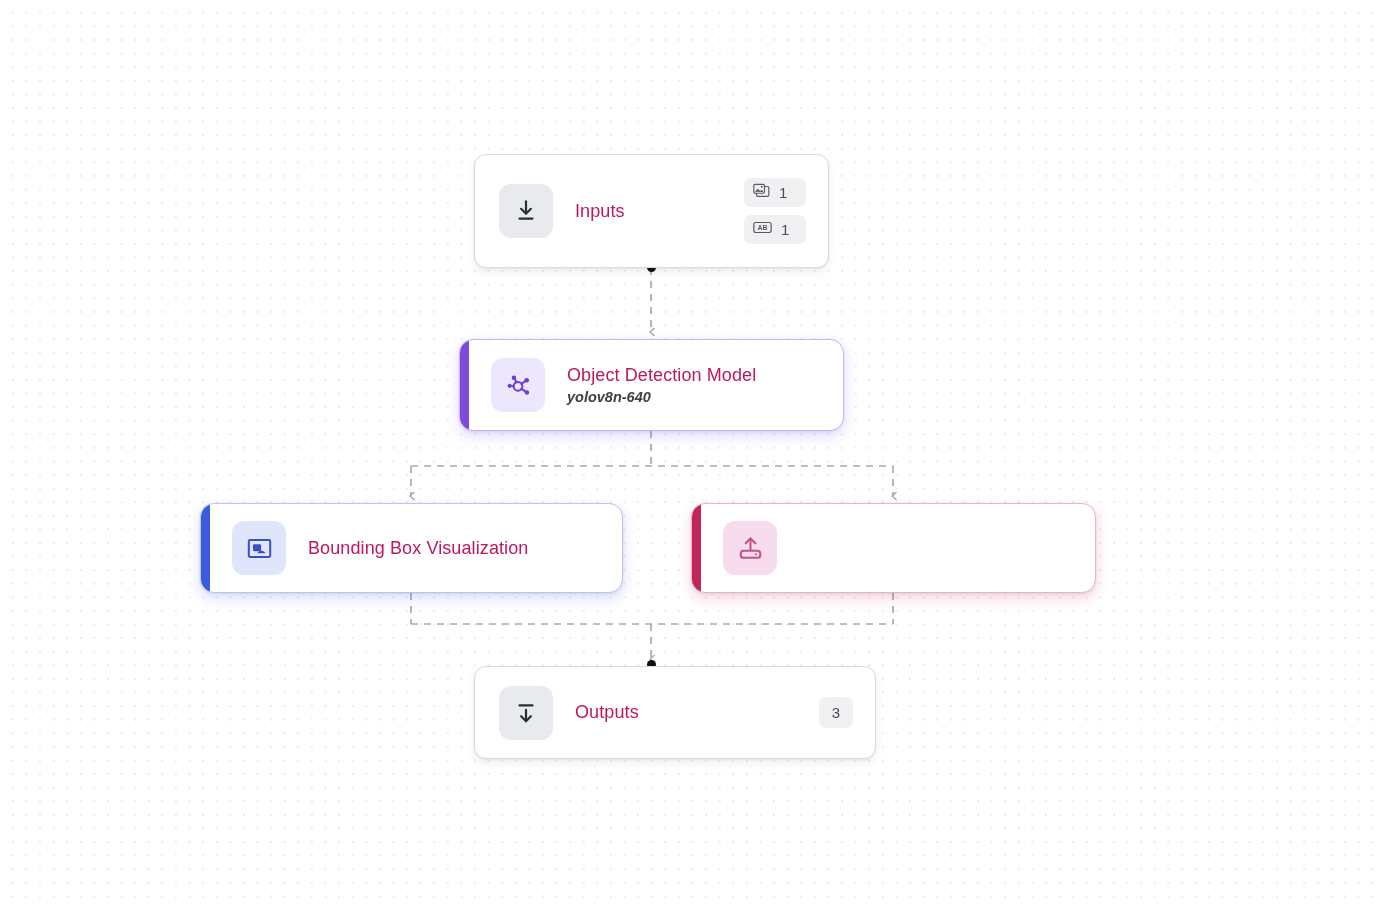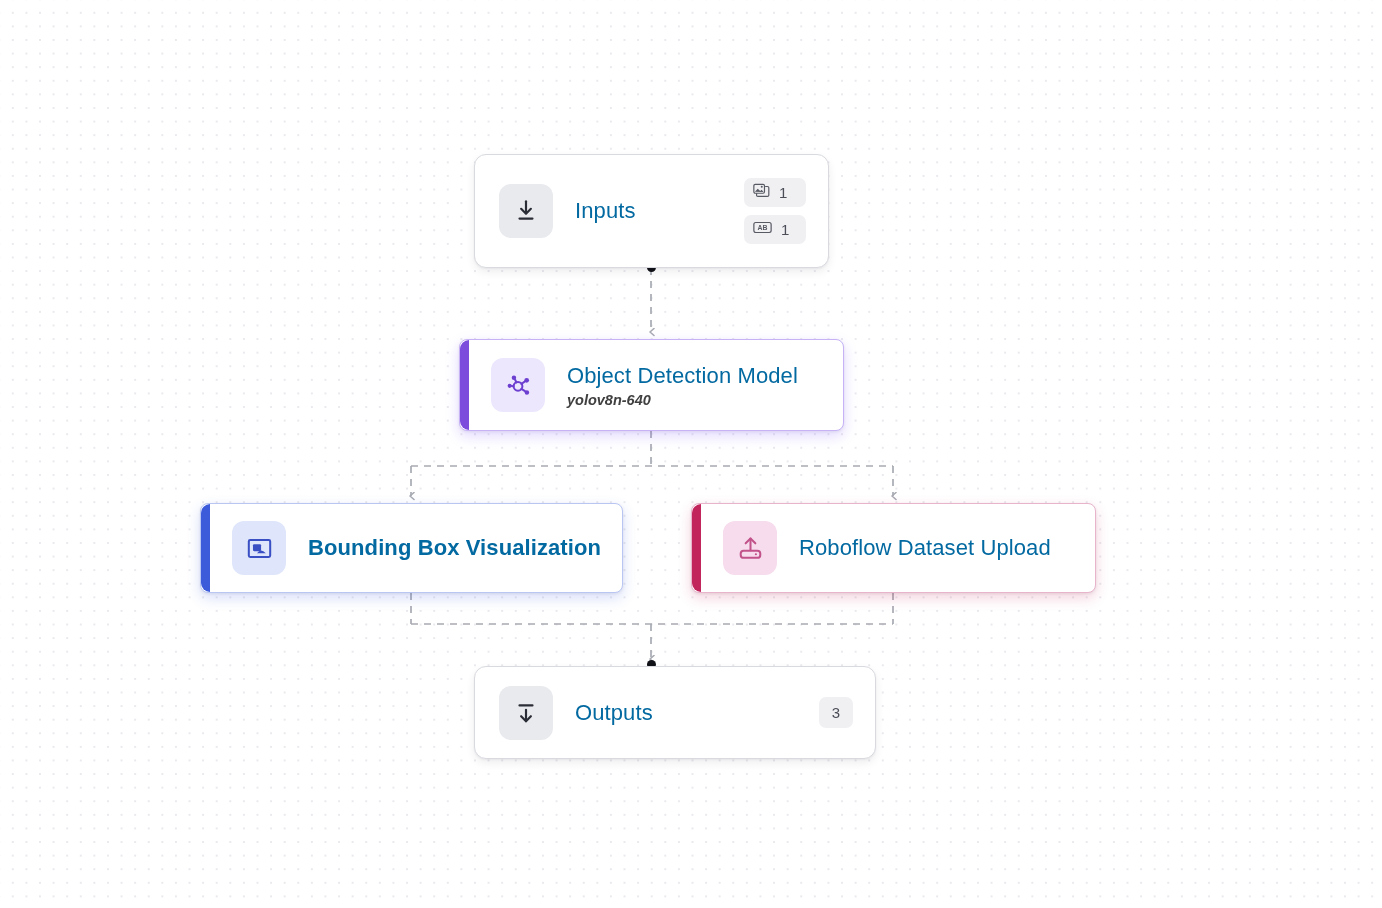--- a/index.html
+++ b/index.html
@@ -42,21 +42,21 @@
     overflow: hidden;
   }
 
   .node .accent {
     position: absolute;
     left: 0; top: 0; bottom: 0;
     width: 9px;
     border-radius: 12px 0 0 12px;
   }
 
-  .node.accented { border-radius: 8px; justify-content: flex-end; }
+  .node.accented { border-radius: 14px; justify-content: flex-end; }
 
   .node-inner {
     display: flex;
     align-items: center;
     width: 100%;
     height: 100%;
     padding: 0 22px 0 24px;
   }
 
   .icon-tile {
@@ -76,22 +76,22 @@
 
   .labels {
     margin-left: 22px;
     display: flex;
     flex-direction: column;
     justify-content: center;
     min-width: 0;
   }
 
   .node-title {
-    font-size: 22px;
-    color: #0369a1;
+    font-size: 18px;
+    color: #be185d;
     letter-spacing: 0.1px;
     white-space: nowrap;
   }
 
   .node-sub {
     font-size: 14.5px;
     font-style: italic;
     font-weight: bold;
     color: #404040;
     margin-top: 3px;
@@ -133,21 +133,21 @@
   #node-model   { left: 459px; top: 339px; width: 385px; height: 92px; }
   #node-bbox    { left: 200px; top: 503px; width: 423px; height: 90px; }
   #node-upload  { left: 691px; top: 503px; width: 405px; height: 90px; }
   #node-outputs { left: 474px; top: 666px; width: 402px; height: 93px; }
 
   #node-model  .node-inner,
   #node-bbox   .node-inner,
   #node-upload .node-inner { padding-left: 31px; }
 
   .glow-purple { box-shadow: 0 5px 14px rgba(124, 77, 255, 0.22), 0 1px 3px rgba(20,20,40,0.08); border-color: #c6b2f5; }
-  .glow-blue   { box-shadow: 0 5px 14px rgba(55, 92, 225, 0.20), 0 1px 3px rgba(20,20,40,0.08); border-color: #b9c6f2; font-weight: bold; }
+  .glow-blue   { box-shadow: 0 5px 14px rgba(55, 92, 225, 0.20), 0 1px 3px rgba(20,20,40,0.08); border-color: #b9c6f2; }
   .glow-pink   { box-shadow: 0 5px 14px rgba(194, 37, 92, 0.20), 0 1px 3px rgba(20,20,40,0.08); border-color: #e7b4cc; }
 
   .conn-dot {
     position: absolute;
     width: 9px; height: 9px;
     border-radius: 50%;
     background: #111218;
   }
 </style>
 </head>
@@ -267,23 +267,20 @@
     <div class="accent" style="background:#c2255c;"></div>
     <div class="node-inner">
       <div class="icon-tile tile-pink">
         <svg width="27" height="27" viewBox="0 0 24 24" fill="none" stroke="#c2528a" stroke-width="1.8" stroke-linecap="round" stroke-linejoin="round">
           <path d="M12 3.2 L12 13.6"></path>
           <path d="M7.7 7.4 L12 3.1 L16.3 7.4"></path>
           <rect x="3.3" y="13.9" width="17.4" height="6.4" rx="2.6"></rect>
           <circle cx="16.8" cy="17.1" r="0.95" fill="#c2528a" stroke="none"></circle>
         </svg>
       </div>
-      <div class="labels">
-        <div class="node-title">Roboflow Dataset Upload</div>
-      </div>
     </div>
   </div>
 
   <div class="node" id="node-outputs">
     <div class="node-inner">
       <div class="icon-tile tile-gray">
         <svg width="26" height="26" viewBox="0 0 24 24" fill="none" stroke="#2b2d36" stroke-width="2" stroke-linecap="round" stroke-linejoin="round">
           <path d="M6 5 L18 5"></path>
           <path d="M12 9 L12 19.5"></path>
           <path d="M7.5 15 L12 19.6 L16.5 15"></path>

